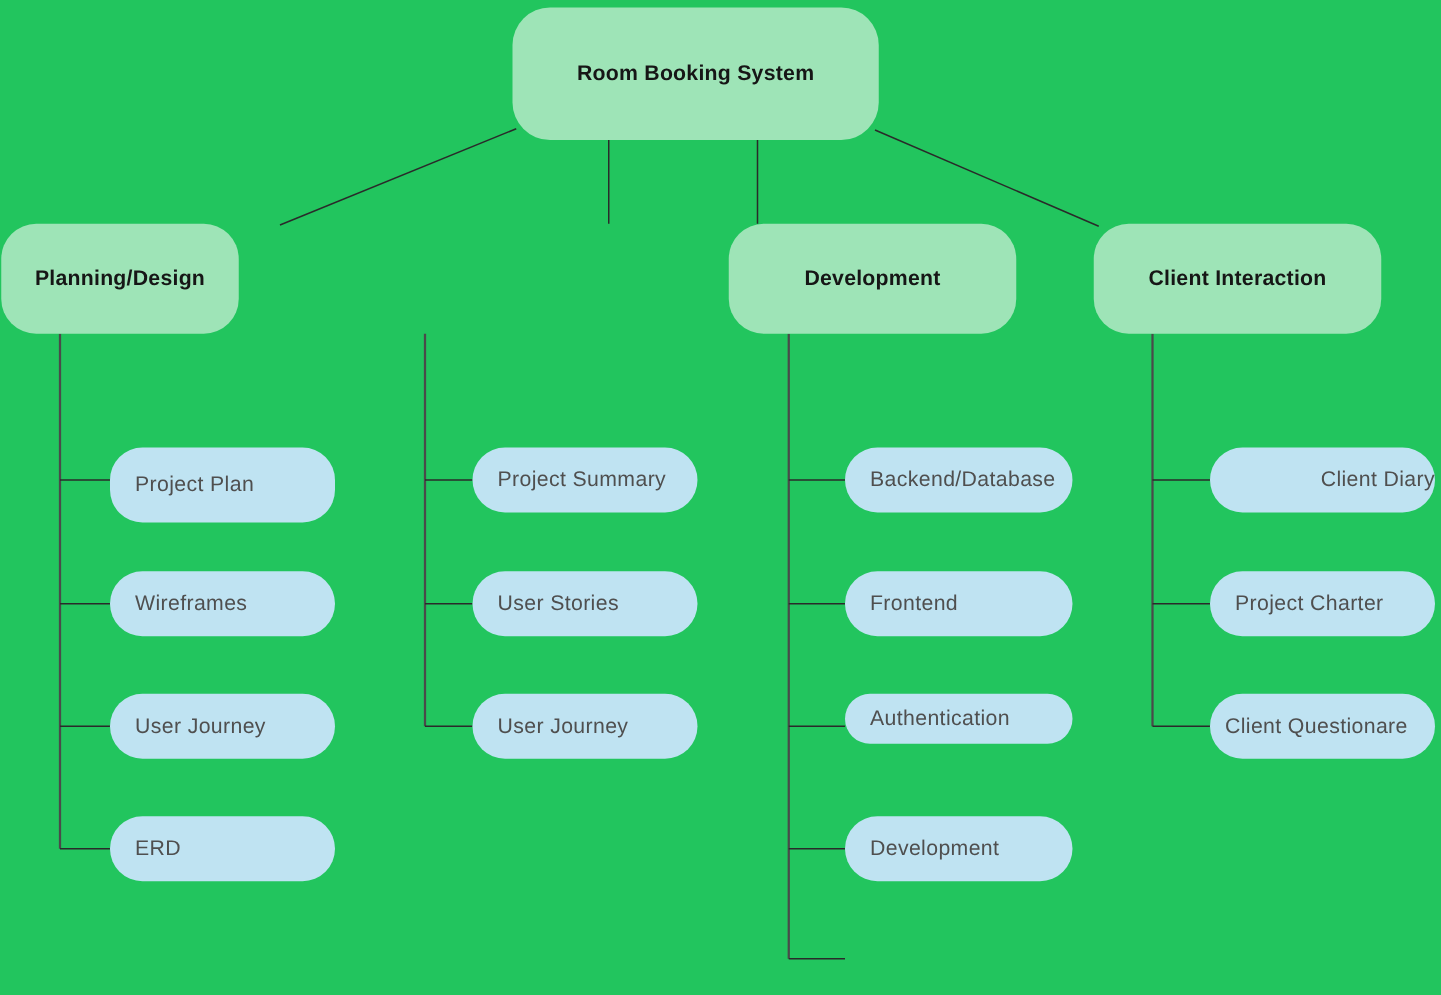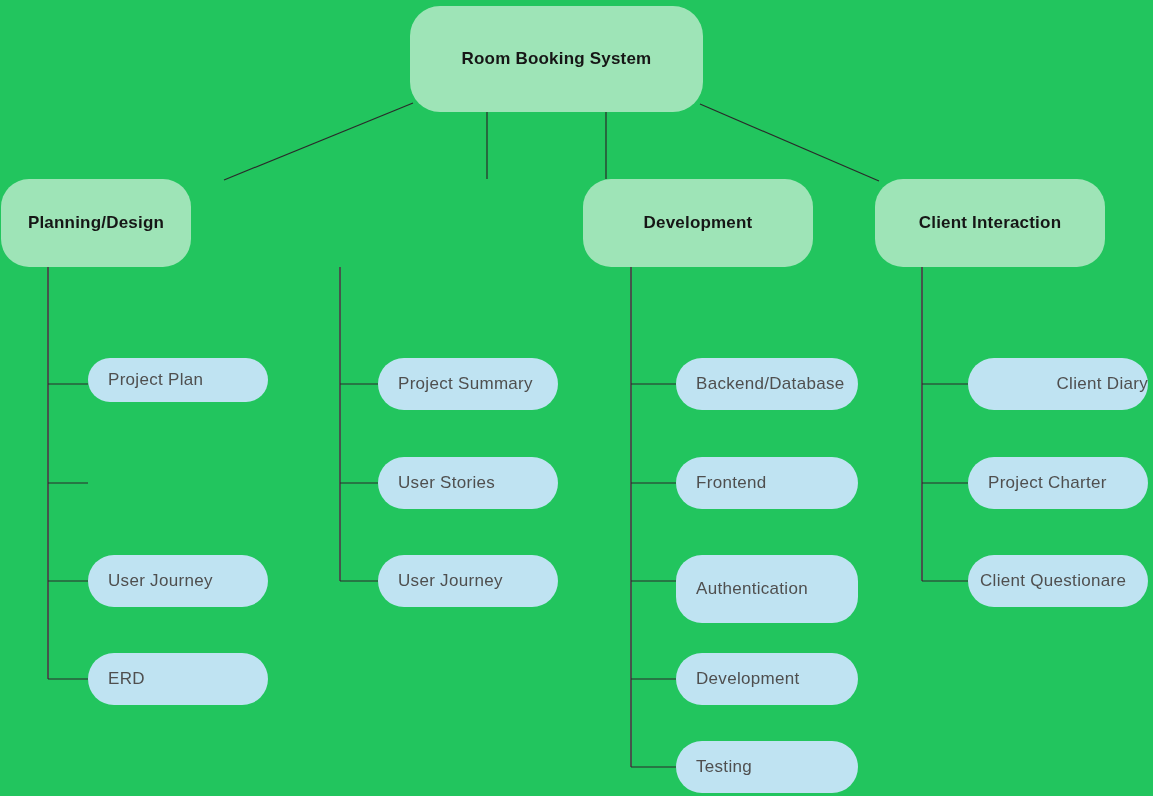--- a/index.html
+++ b/index.html
@@ -112,22 +112,25 @@
   <div class="node branch" style="left:1px; top:179px; width:190px; height:88px;">
     <span>Planning/Design</span>
   </div>
   <div class="node branch" style="left:583px; top:179px; width:230px; height:88px;">
     <span>Development</span>
   </div>
   <div class="node branch" style="left:875px; top:179px; width:230px; height:88px;">
     <span>Client Interaction</span>
   </div>
 
-  <div class="node leaf" style="left:88px; top:358px; width:180px; height:44px;">
+  <div class="node leaf" style="left:88px; top:358px; width:180px; height:60px;">
     <span>Project Plan</span>
+  </div>
+  <div class="node leaf" style="left:88px; top:457px; width:180px; height:52px;">
+    <span>Wireframes</span>
   </div>
   <div class="node leaf" style="left:88px; top:555px; width:180px; height:52px;">
     <span>User Journey</span>
   </div>
   <div class="node leaf" style="left:88px; top:653px; width:180px; height:52px;">
     <span>ERD</span>
   </div>
 
   <div class="node leaf" style="left:378px; top:358px; width:180px; height:52px;">
     <span>Project Summary</span>
@@ -138,28 +141,25 @@
   <div class="node leaf" style="left:378px; top:555px; width:180px; height:52px;">
     <span>User Journey</span>
   </div>
 
   <div class="node leaf" style="left:676px; top:358px; width:182px; height:52px;">
     <span>Backend/Database</span>
   </div>
   <div class="node leaf" style="left:676px; top:457px; width:182px; height:52px;">
     <span>Frontend</span>
   </div>
-  <div class="node leaf" style="left:676px; top:555px; width:182px; height:68px;align-items:center;">
+  <div class="node leaf" style="left:676px; top:555px; width:182px; height:40px;align-items:center;">
     <span>Authentication</span>
   </div>
   <div class="node leaf" style="left:676px; top:653px; width:182px; height:52px;">
     <span>Development</span>
-  </div>
-  <div class="node leaf" style="left:676px; top:741px; width:182px; height:52px;">
-    <span>Testing</span>
   </div>
 
   <div class="node leaf" style="left:968px; top:358px; width:180px; height:52px;justify-content:flex-end;">
     <span>Client Diary</span>
   </div>
   <div class="node leaf" style="left:968px; top:457px; width:180px; height:52px;">
     <span>Project Charter</span>
   </div>
   <div class="node leaf" style="left:968px; top:555px; width:180px; height:52px; padding-left:12px;">
     <span>Client Questionare</span>

